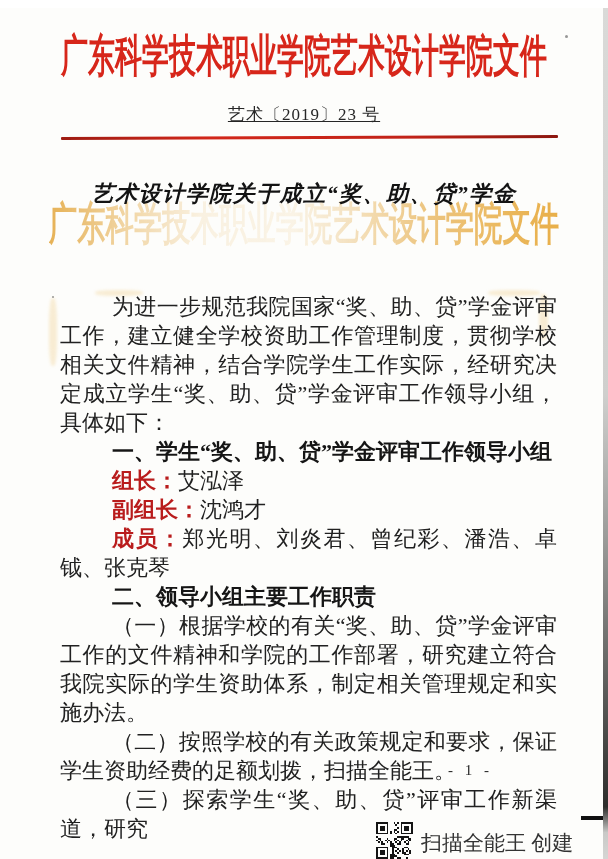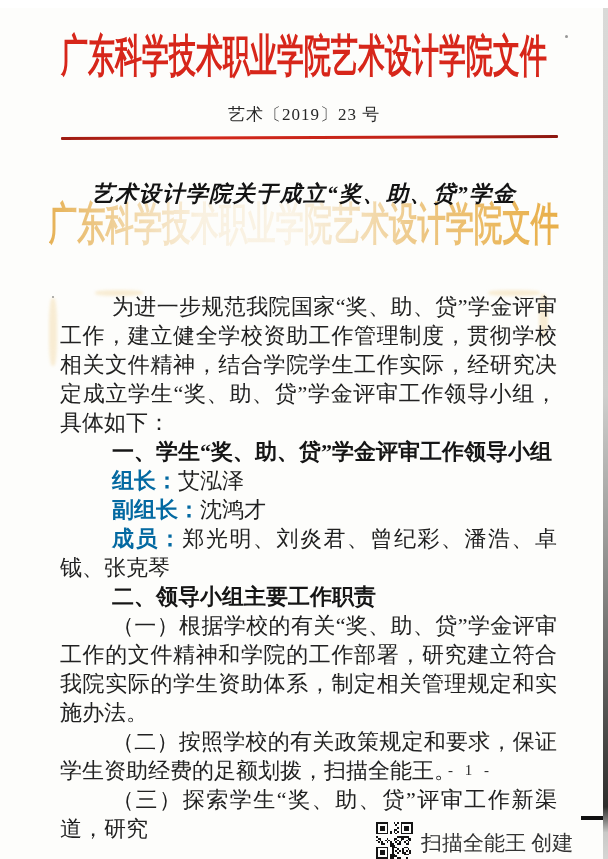--- a/index.html
+++ b/index.html
@@ -12,21 +12,21 @@
   .center-scale{position:absolute;left:0;width:608px;display:flex;justify-content:center;}
   .center-scale>span{flex:none;white-space:nowrap;display:block;}
 
   .red-header{top:22px;}
   .red-header>span{
     font-family:"Liberation Serif",serif;font-weight:900;font-size:45px;line-height:52px;
     color:var(--accent,#d7261a);transform:scaleX(0.60);letter-spacing:0;
   }
   .doc-number{
     position:absolute;top:95px;left:0;width:608px;text-align:center;
-    font-size:17px;letter-spacing:1px;color:#262626;
+    font-size:17px;letter-spacing:1px;color:#262626;text-decoration:underline;
   }
   .red-line{
     position:absolute;top:128px;left:61px;width:497px;height:3px;
     background:linear-gradient(90deg,#9e1c12,#d2271a 30%,#c22318 70%,#8c170f);
     transform:rotate(-0.25deg);border-radius:1px;
   }
   .watermark{top:190px;z-index:1;pointer-events:none;}
   .watermark>span{
     font-weight:700;font-size:45px;line-height:52px;transform:scaleX(0.63);
     background:linear-gradient(90deg,
@@ -39,21 +39,21 @@
   .notice-title{
     position:absolute;top:167px;left:0;width:608px;text-align:center;z-index:2;
     font-weight:700;font-size:22px;line-height:38px;letter-spacing:1.5px;color:#131313;font-style:italic;
   }
   .body-text{
     position:absolute;top:284px;left:60px;width:497px;z-index:2;
     font-size:22px;line-height:29px;text-align:justify;color:#212121;
   }
   .body-text p{margin:0;text-indent:52px;}
   .hd{font-weight:700;color:#151515;}
-  .lbl{font-weight:700;color:#0369a1;}
+  .lbl{font-weight:700;color:#b91c1c;}
   .page-number{
     position:absolute;top:754px;left:448px;
     font-size:15px;letter-spacing:4px;color:#2a2a2a;
   }
   .qr{position:absolute;top:812px;left:376px;width:37px;height:41px;}
   .footer-credit{position:absolute;top:821px;left:421px;font-size:21px;color:#333;}
   .corner-mark{
     position:absolute;left:581px;top:761px;width:23px;height:47px;
     border-right:3px solid #101010;border-bottom:4px solid #101010;
   }

